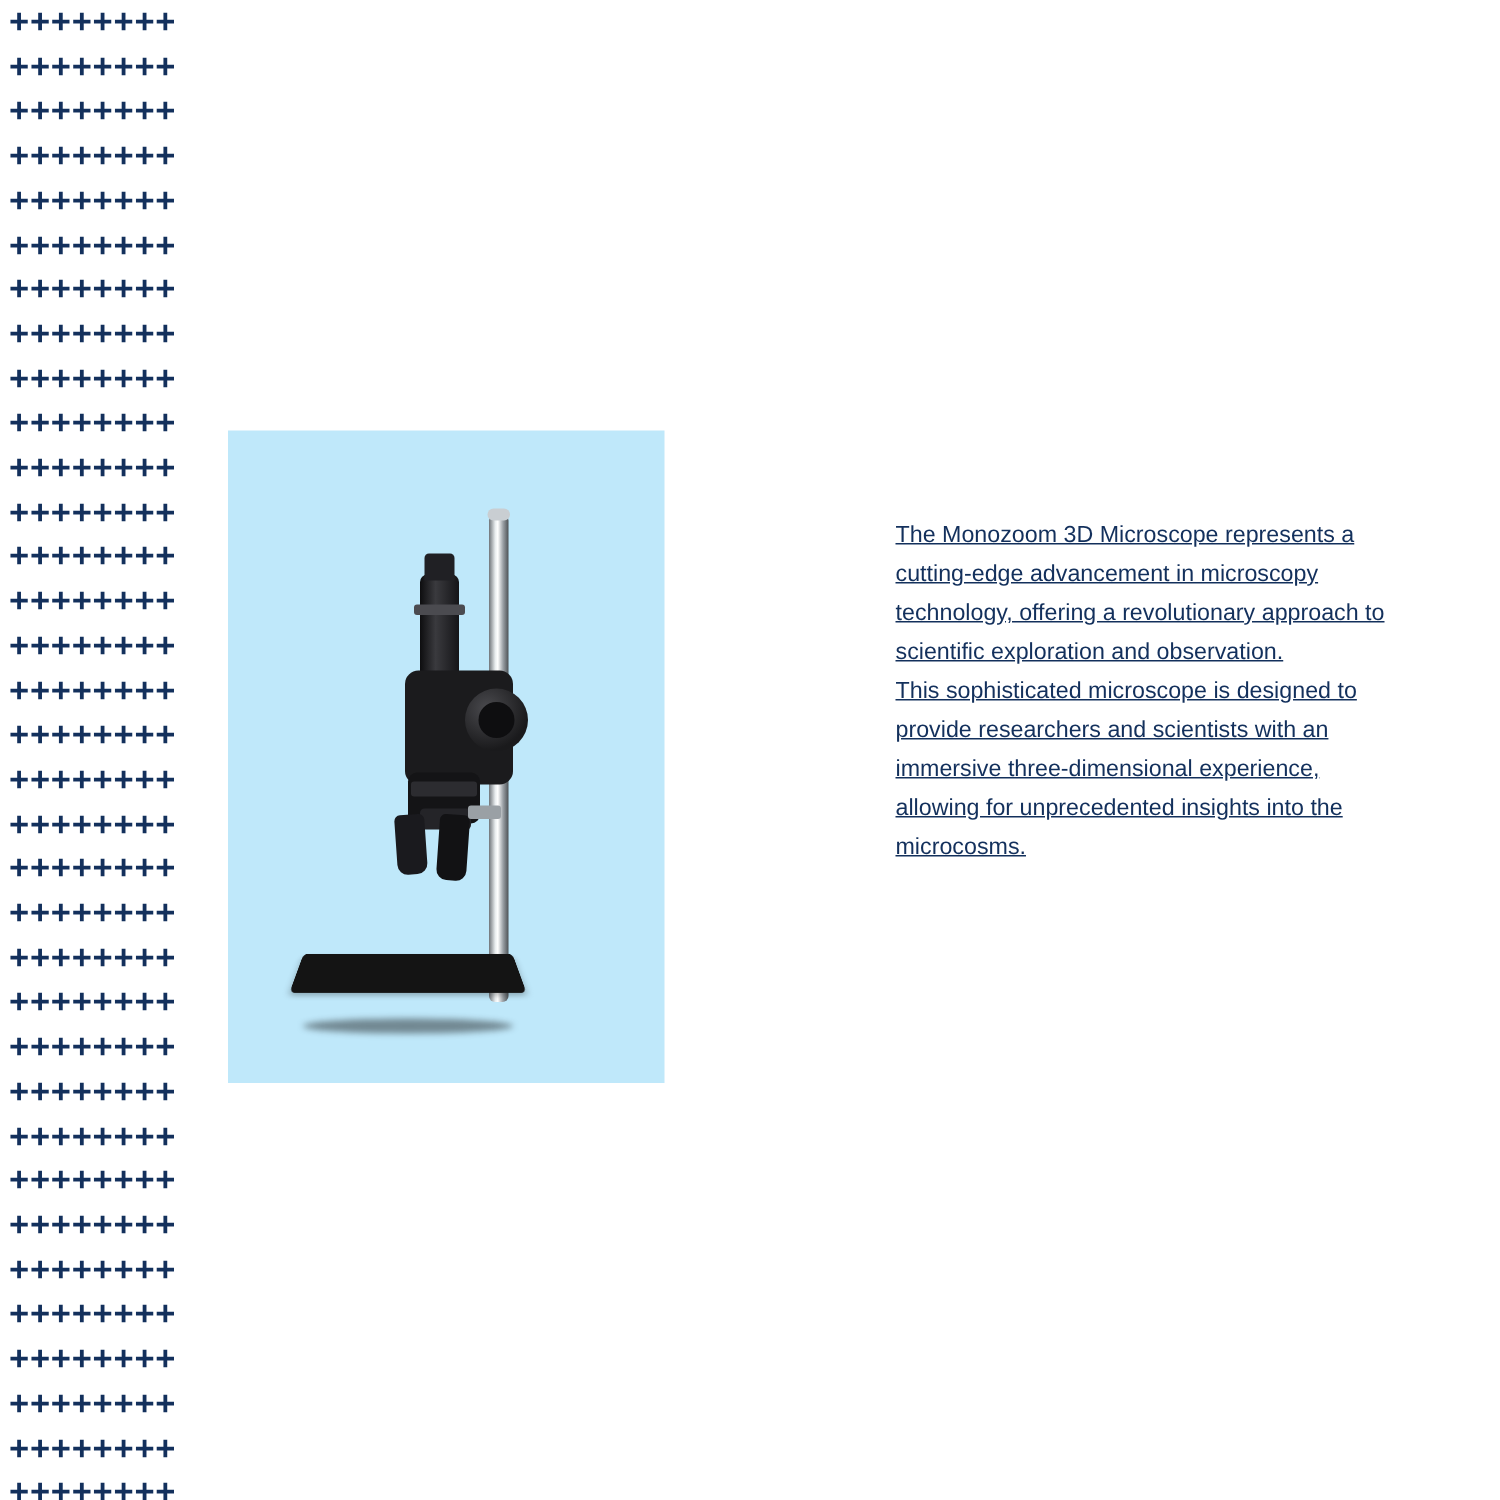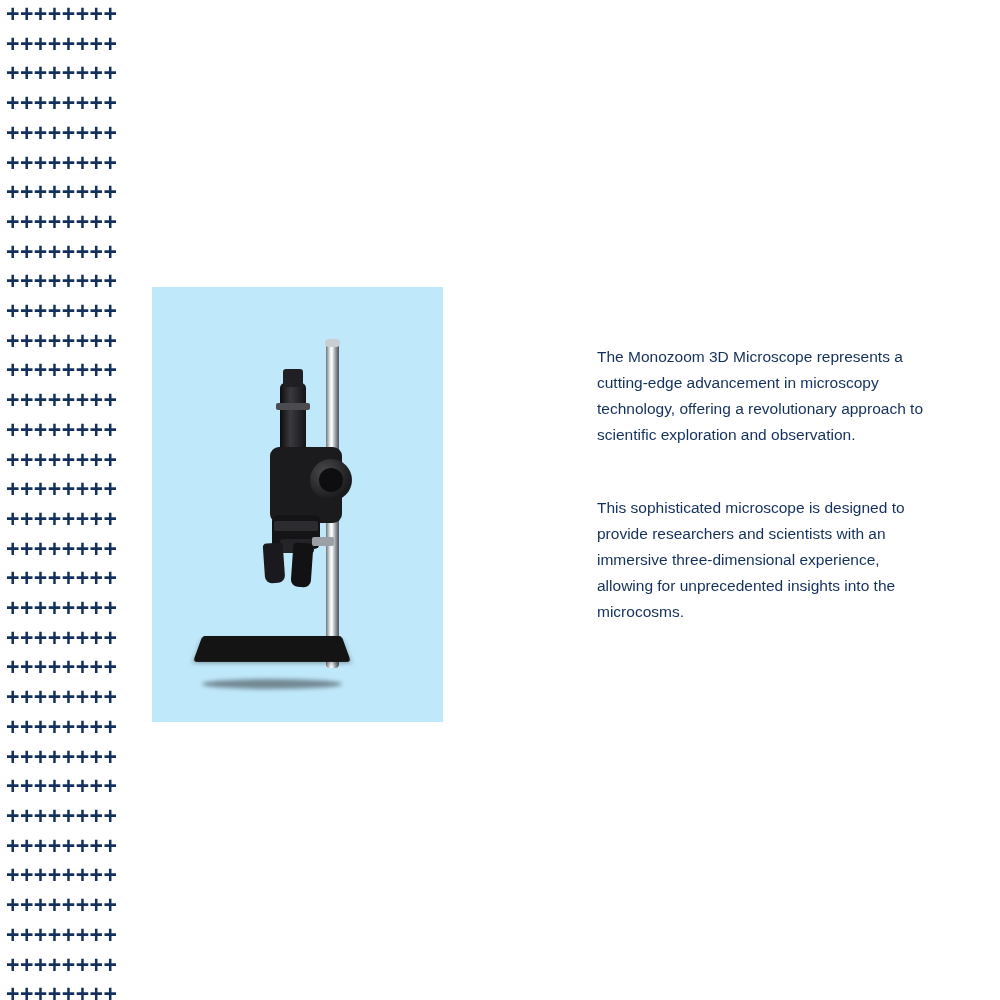--- a/index.html
+++ b/index.html
@@ -206,22 +206,22 @@
   
   .description {
     position: absolute;
     left: 597px;
     top: 344px;
     width: 330px;
     color: #13305c;
     font-size: 15.5px;
     line-height: 26px;
   }
-  .description p { margin: 0; }
-  .description p + p { margin-top: 47px; }
+  .description p { margin: 0; text-decoration: underline; }
+  .description p + p { }
 </style>
 </head>
 <body>
 
 <div class="plus-column" id="plus-column">
     <div class="plus-row">++++++++</div>
     <div class="plus-row">++++++++</div>
     <div class="plus-row">++++++++</div>
     <div class="plus-row">++++++++</div>
     <div class="plus-row">++++++++</div>

